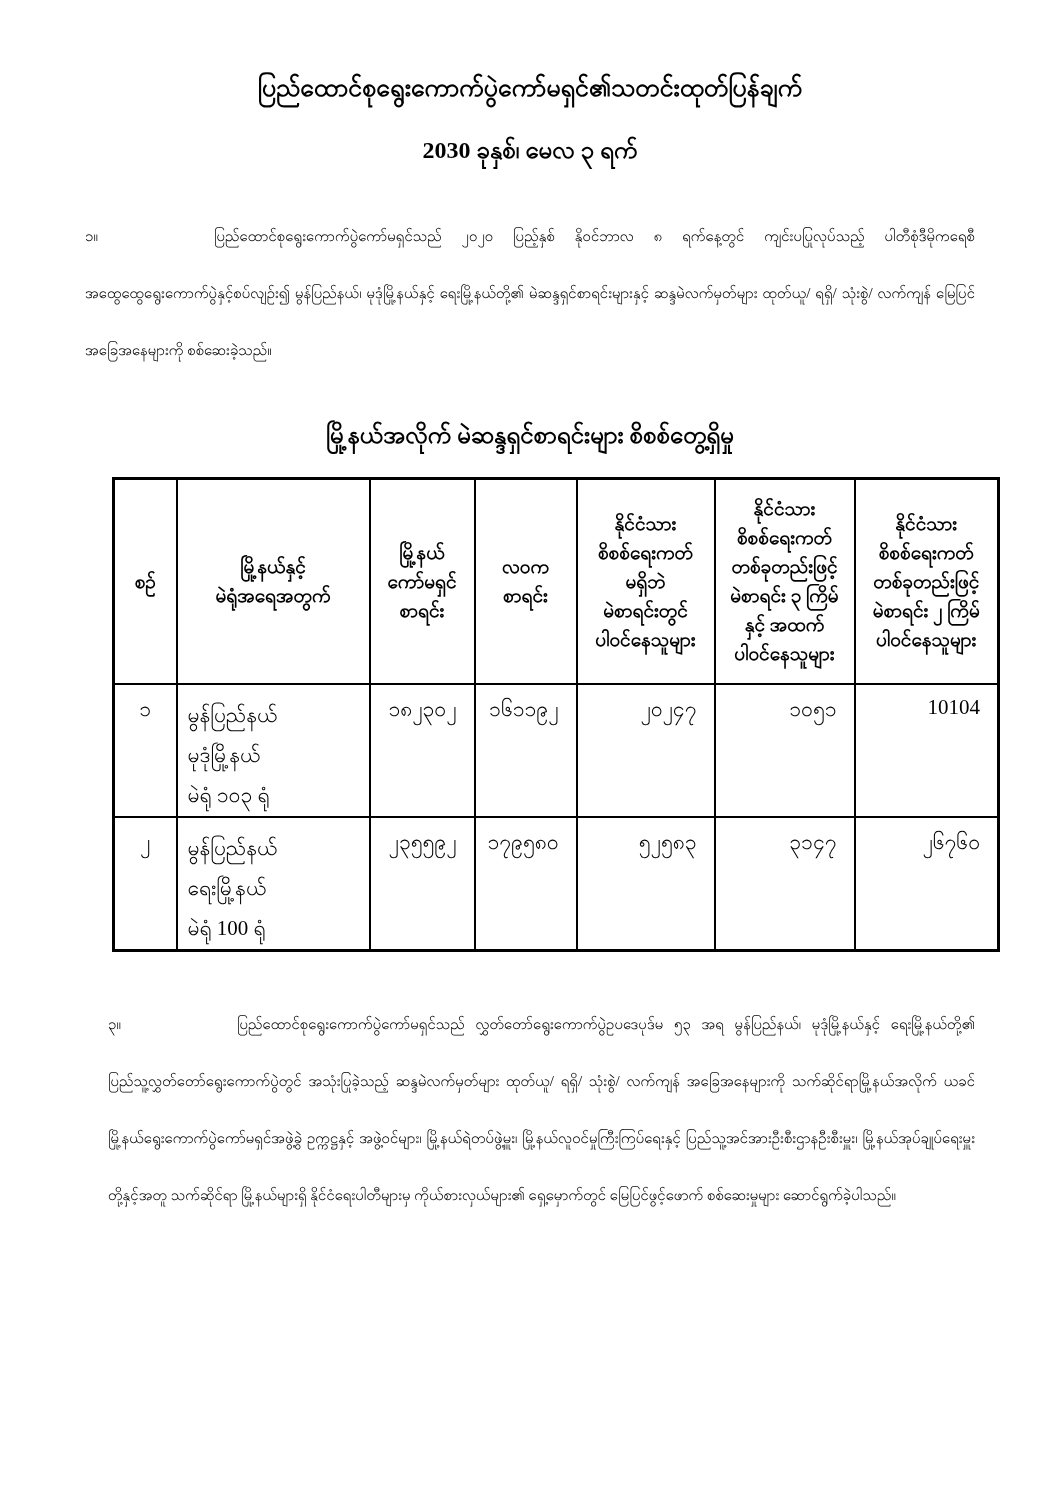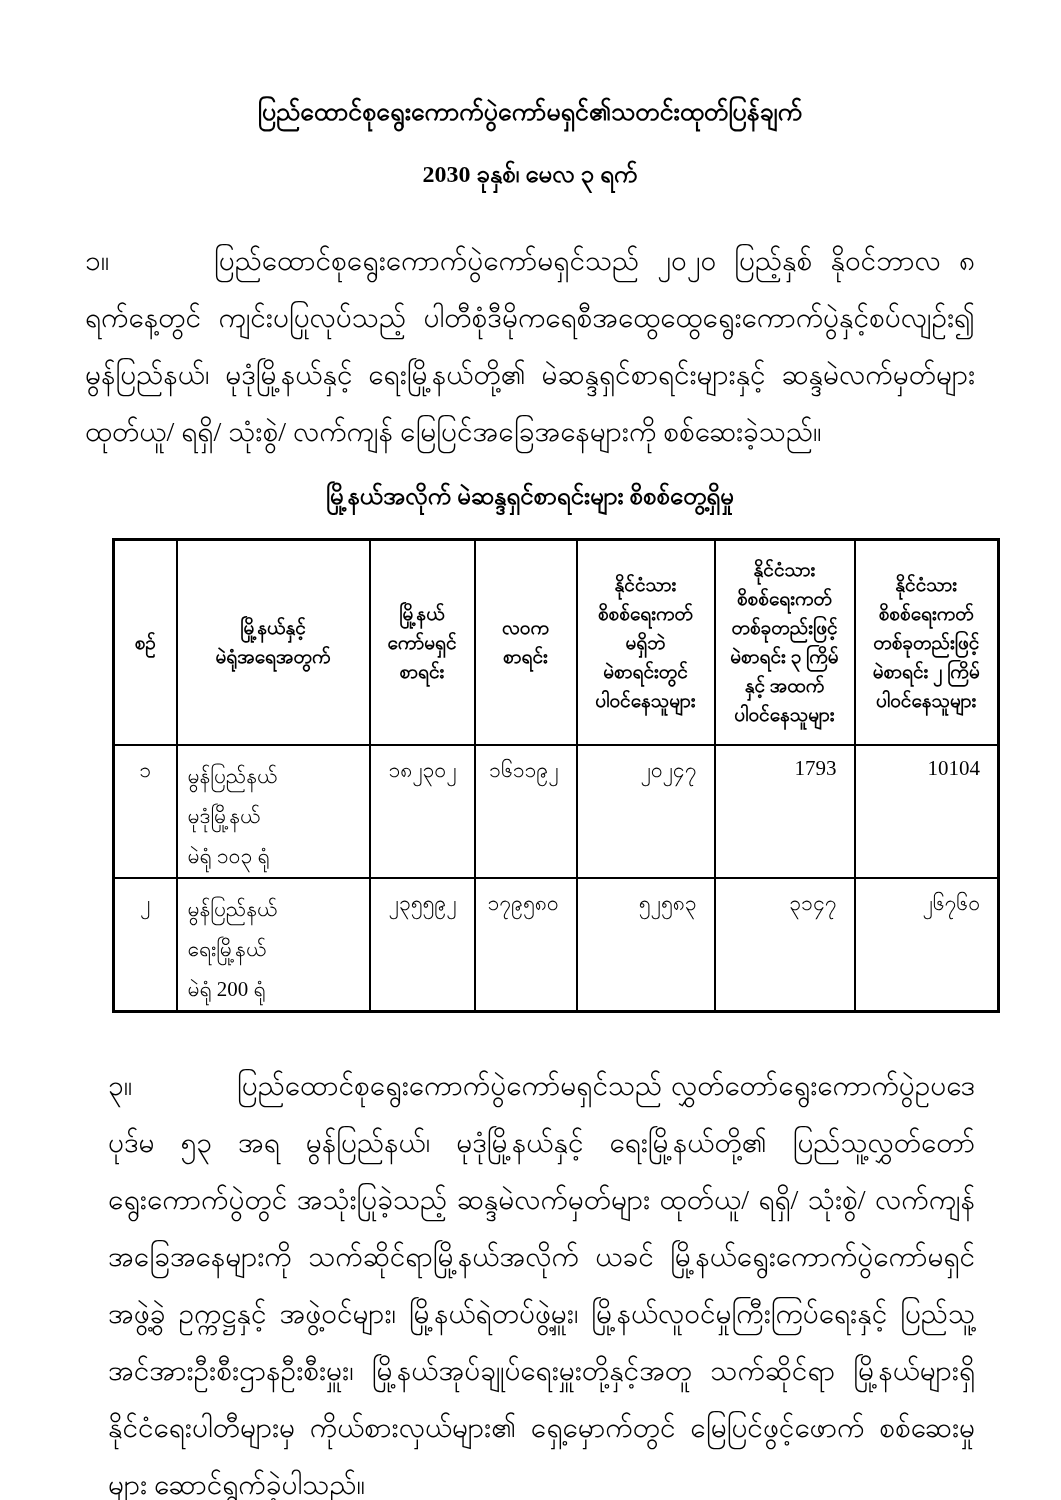--- a/index.html
+++ b/index.html
@@ -4,35 +4,35 @@
 <style>
   html,body{margin:0;padding:0;background:#e8e8e8;}
   .page{
     width:1061px;height:1500px;background:#ffffff;color:#000;
     position:relative;margin:0 auto;overflow:hidden;
     font-family:"Liberation Serif","DejaVu Sans",sans-serif;
   }
   .content{padding:0 86px 0 85px;}
   .doc-title{
     font-weight:bold;text-align:center;font-size:25px;line-height:40px;
-    padding-top:92px;
+    padding-top:68px;
   }
   .doc-date{
     font-weight:bold;text-align:center;font-size:24px;line-height:36px;
     margin-top:24px;
   }
   .para{
-    font-size:28px;line-height:57px;text-align:justify;
+    font-size:15px;line-height:57px;text-align:justify;
   }
   .para-1{margin-top:40px;}
   .para-2{margin-top:30px;}
   .para-3{margin-top:44px;margin-left:23px;}
   .para-num{display:inline-block;width:129px;}
   .table-title{
-    text-align:center;font-weight:bold;font-size:24px;margin-top:20px;
+    text-align:center;font-weight:bold;font-size:24px;margin-top:40px;
   }
   table.data{
     border-collapse:collapse;table-layout:fixed;width:885px;
     margin:22px 0 0 27px;border:3px solid #000;
   }
   table.data th,table.data td{border:2px solid #000;overflow:hidden;}
   table.data th{
     font-size:19px;font-weight:bold;line-height:29px;
     vertical-align:middle;text-align:center;padding:4px 2px;
   }
@@ -114,29 +114,29 @@
       <tr class="row1">
         <td class="cell-no">၁</td>
         <td class="cell-town">
           <div>မွန်ပြည်နယ်</div>
           <div>မုဒုံမြို့နယ်</div>
           <div>မဲရုံ ၁၀၃ ရုံ</div>
         </td>
         <td class="cell-val">၁၈၂၃၀၂</td>
         <td class="cell-val">၁၆၁၁၉၂</td>
         <td class="cell-val">၂၀၂၄၇</td>
-        <td class="cell-val">1793</td>
+        <td class="cell-val">၁၀၅၁</td>
         <td class="cell-val">10104</td>
       </tr>
       <tr class="row2">
         <td class="cell-no">၂</td>
         <td class="cell-town">
           <div>မွန်ပြည်နယ်</div>
           <div>ရေးမြို့နယ်</div>
-          <div>မဲရုံ 200 ရုံ</div>
+          <div>မဲရုံ 100 ရုံ</div>
         </td>
         <td class="cell-val">၂၃၅၅၉၂</td>
         <td class="cell-val">၁၇၉၅၈၀</td>
         <td class="cell-val">၅၂၅၈၃</td>
         <td class="cell-val">၃၁၄၇</td>
         <td class="cell-val">၂၆၇၆၀</td>
       </tr>
     </tbody>
       </table>
 

